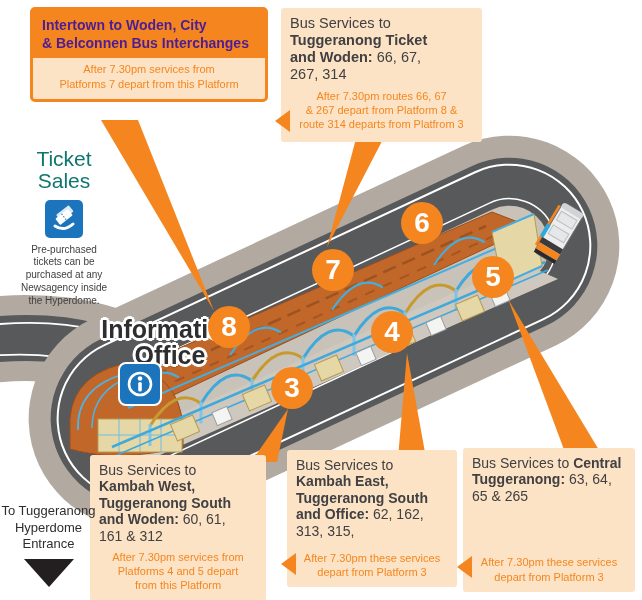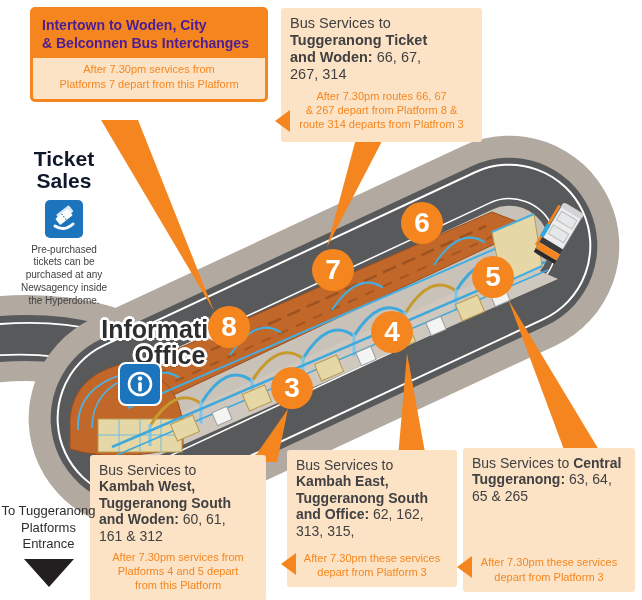--- a/index.html
+++ b/index.html
@@ -23,21 +23,21 @@
   .note-arrow{position:absolute;left:-6px;width:0;height:0;border-top:11px solid transparent;border-bottom:11px solid transparent;border-right:15px solid var(--orange,#F5861F);}
   #box-valley .note-arrow{bottom:10px;}
   #box-kambah-east .note-arrow{bottom:12px;}
   #box-central .note-arrow{bottom:14px;}
 
   .platform{position:absolute;z-index:3;width:42px;height:42px;border-radius:50%;background:var(--orange,#F5861F);color:#fff;font-weight:bold;font-size:28px;display:flex;align-items:center;justify-content:center;}
   #p3{left:271px;top:367px;} #p4{left:371px;top:311px;} #p5{left:472px;top:256px;}
   #p6{left:401px;top:202px;} #p7{left:312px;top:249px;} #p8{left:208px;top:306px;}
 
   #ticket-sales{position:absolute;left:8px;top:148px;width:112px;text-align:center;z-index:2;}
-  #ticket-title{font-size:21px;font-weight:bold;line-height:1.04;color:#0f172a;white-space:pre-line;}
+  #ticket-title{font-size:21px;font-weight:normal;line-height:1.04;color:#0f766e;white-space:pre-line;}
   #ticket-icon{width:38px;height:38px;margin:8px auto 6px;background:var(--icon-blue,#1C75BC);border-radius:5px;display:flex;align-items:center;justify-content:center;}
   #ticket-body{font-size:10px;line-height:1.28;white-space:pre-line;color:var(--text-dark,#414042);}
 
   #info-office{position:absolute;left:70px;top:316px;width:200px;text-align:center;z-index:2;
     font-size:25px;font-weight:bold;line-height:1.05;color:#2e2e30;white-space:pre-line;
     text-shadow:-2px -2px 0 #fff,2px -2px 0 #fff,-2px 2px 0 #fff,2px 2px 0 #fff,0 -3px 0 #fff,0 3px 0 #fff,-3px 0 0 #fff,3px 0 0 #fff;}
   #info-icon{position:absolute;left:118px;top:362px;width:44px;height:44px;background:var(--icon-blue,#1C75BC);
     border:2px solid #fff;border-radius:8px;display:flex;align-items:center;justify-content:center;z-index:2;box-sizing:border-box;}
 
   #entrance{position:absolute;left:0;top:487px;width:97px;text-align:center;z-index:2;font-size:13px;line-height:1.25;color:#2e2e30;white-space:pre-line;}
@@ -249,18 +249,18 @@
 
   <div class="platform" id="p3">3</div>
   <div class="platform" id="p4">4</div>
   <div class="platform" id="p5">5</div>
   <div class="platform" id="p6">6</div>
   <div class="platform" id="p7">7</div>
   <div class="platform" id="p8">8</div>
 
   <div id="entrance">
     <span>To Tuggeranong
-Platforms
+Hyperdome
 Entrance</span>
     <div id="entrance-arrow"></div>
   </div>
 
 </div>
 
 </body></html>

